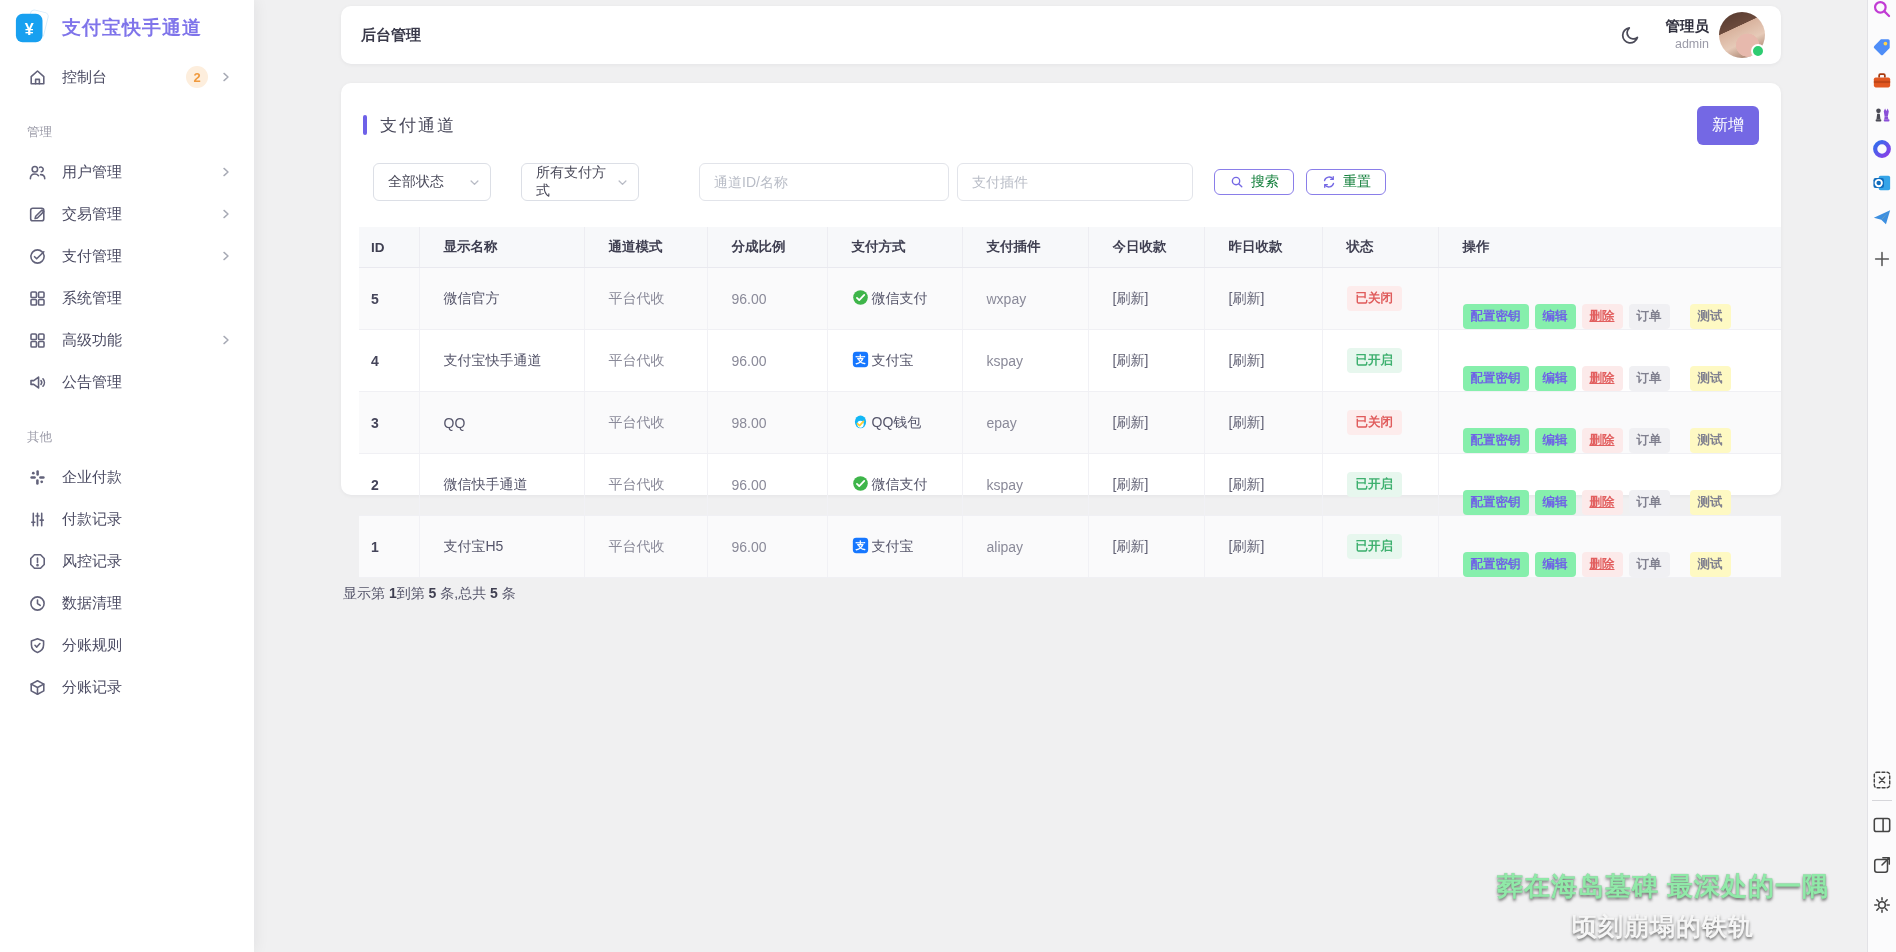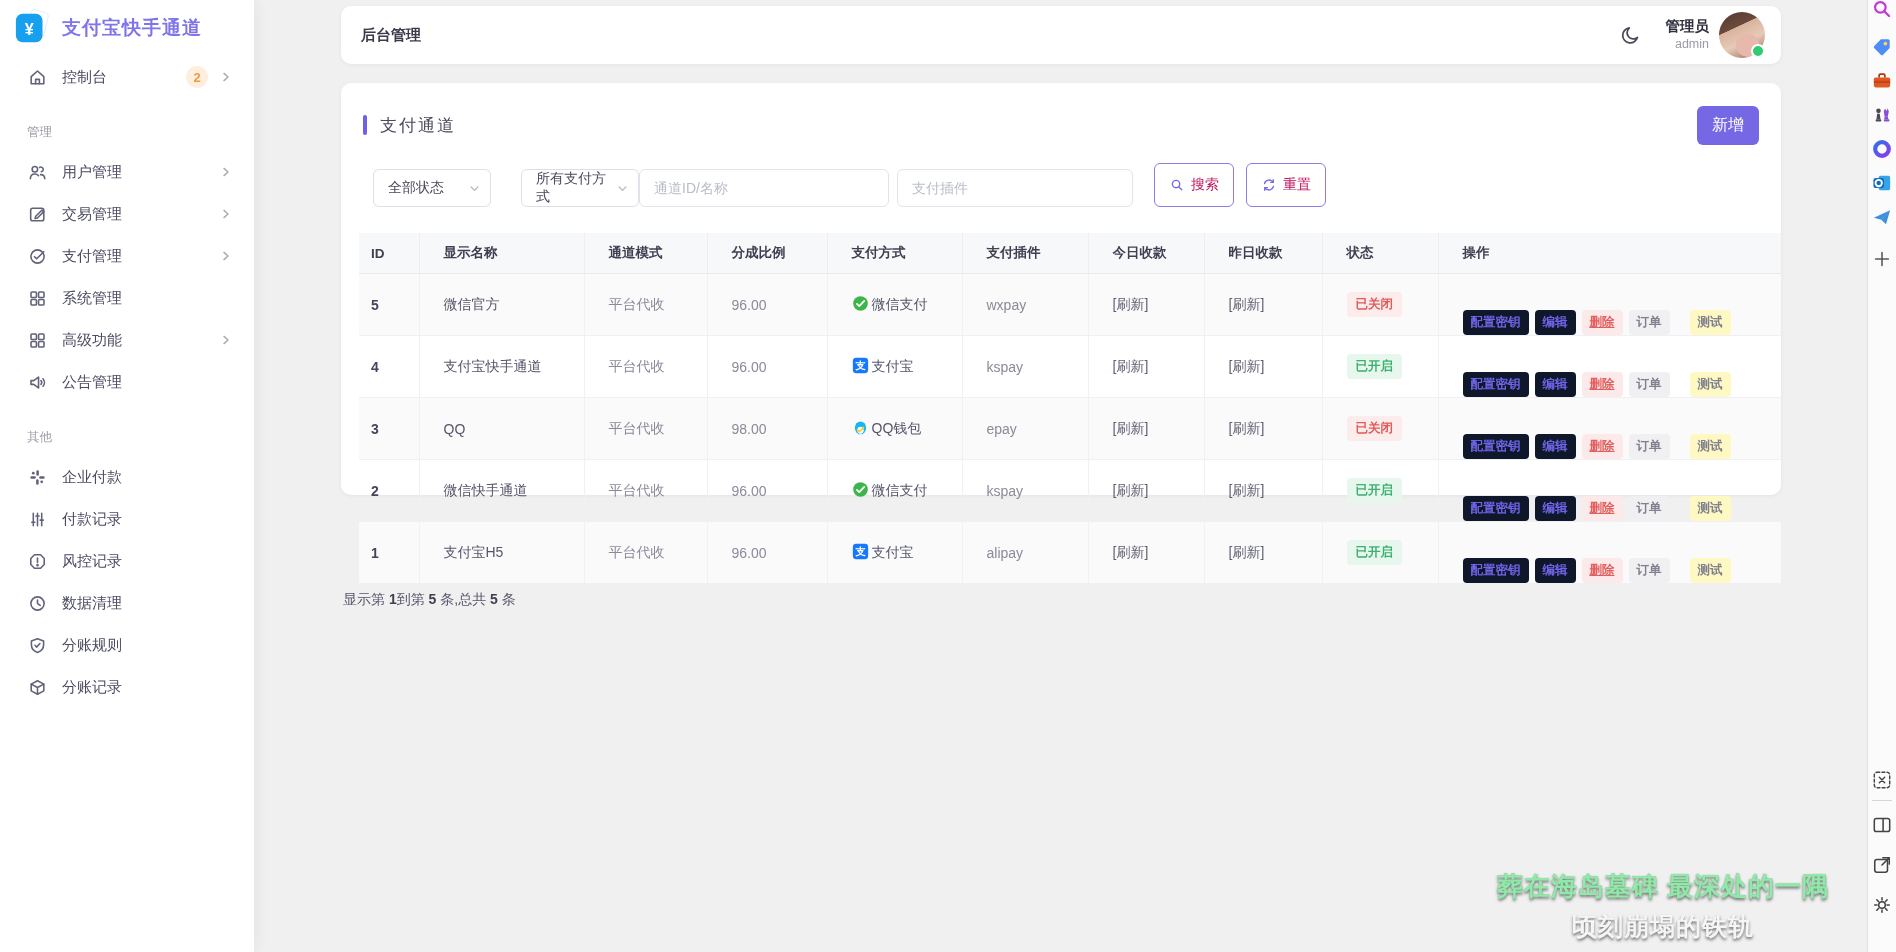--- a/index.html
+++ b/index.html
@@ -44,29 +44,29 @@
                  background:#2ecc71;border:2px solid #fff;border-radius:50%;}
 
   
   .panel{margin-top:19px;height:412px;padding-top:24px;position:relative;}
   .panel-head{display:flex;align-items:center;height:36px;padding:0 22px;}
   .p-accent{width:4px;height:20px;background:#6e61e8;border-radius:2px;margin-right:13px;}
   .p-title{font-size:17px;color:#4a4a5c;letter-spacing:2px;}
   .add-btn{margin-left:auto;background:#7468e4;color:#fff;font-size:16px;padding:9px 15px;
            border-radius:6px;border:none;cursor:pointer;font-family:inherit;}
 
-  .filters{display:flex;align-items:flex-end;margin:20px 32px 0;}
+  .filters{display:flex;align-items:center;margin:20px 32px 0;}
   .select{width:118px;height:38px;border:1px solid #dcdfe6;border-radius:6px;display:flex;align-items:center;
           padding:0 8px 0 14px;font-size:14px;color:#4a4a5a;box-sizing:border-box;cursor:pointer;background:#fff;}
   .sel-chev{margin-left:auto;width:15px;height:15px;flex:none;}
   .sel-chev svg{width:100%;height:100%;}
   .f-input{height:38px;border:1px solid #e2e4ea;border-radius:6px;padding:0 14px;font-size:14px;
            color:#4a4a5a;box-sizing:border-box;outline:none;background:#fff;font-family:inherit;}
   .f-input::placeholder{color:#b9bdc7;}
-  .f-btn{height:44px;display:flex;align-items:center;gap:6px;border:1px solid #8a7ee9;color:#be185d;
+  .f-btn{height:26px;display:flex;align-items:center;gap:6px;border:1px solid #8a7ee9;color:#15803d;
          background:#fff;border-radius:6px;font-size:14px;padding:4px 14px;cursor:pointer;font-family:inherit;}
   .f-btn .b-icon{width:16px;height:16px;}
   .f-btn .b-icon svg{width:100%;height:100%;}
 
   
   .table-wrap{margin:26px 0 0 18px;}
   table{border-collapse:collapse;table-layout:fixed;width:1422px;}
   thead th{background:#f7f8fa;height:40px;text-align:left;padding:0 0 0 24px;font-size:13.5px;
            color:#3f3f51;border-right:1px solid #ededf2;border-bottom:1px solid #e9e9ef;font-weight:bold;}
   thead th:first-child{padding-left:12px;}
@@ -78,21 +78,21 @@
   td.c-id{padding-left:12px;color:#45455a;font-weight:bold;}
   td.muted{color:#8a8a99;}
   .pay-ico{display:inline-block;width:17px;height:17px;vertical-align:-3px;margin-right:3px;}
   .pay-ico svg{width:100%;height:100%;}
   .refresh{color:#5f5f72;cursor:pointer;}
   .status{display:inline-block;padding:4px 9px;border-radius:4px;font-size:12.5px;font-weight:bold;}
   .status.open{color:#3eb06f;background:#e7f7ee;}
   .status.closed{color:#e05c5c;background:#fdecec;}
   .act{display:inline-block;padding:4px 8px;border-radius:4px;font-size:12.5px;font-weight:bold;
        margin-right:6px;cursor:pointer;}
-  .act.key,.act.edit{color:#6f63e6;background:#0f172a;text-align:center;}
+  .act.key,.act.edit{color:#6f63e6;background:#86efac;text-align:center;}
   .act.del{color:#e25f5f;background:#fceaea;text-decoration:underline;}
   .act.order{color:#80808f;background:#f0f0f3;}
   .act.test{color:#80808f;background:#fef9c3;margin-left:14px;margin-top:36px;}
   .summary{margin:7px 0 0 2px;font-size:14px;color:#55556a;}
   .summary b{font-weight:bold;color:#3f3f51;}
 
   
   .lyrics{position:absolute;left:1390px;top:869px;width:546px;text-align:center;font-weight:bold;
           pointer-events:none;z-index:5;}
   .lyr1{font-size:26px;color:#90e9a8;text-shadow:0 2px 3px rgba(100,100,100,.9),0 0 1px rgba(90,160,110,.6);
@@ -295,21 +295,21 @@
           </span>
         </div>
         <div class="select" style="margin-left:30px;">
           <span>所有支付方式</span>
           <span class="sel-chev">
             <svg viewBox="0 0 20 20" fill="none" stroke="#b9bcc6" stroke-width="1.8" stroke-linecap="round" stroke-linejoin="round">
                 <path d="M5.5 8 10 12.5 14.5 8"></path>
               </svg>
           </span>
         </div>
-        <input class="f-input" style="width: 250px; " placeholder="通道ID/名称">
+        <input class="f-input" style="width: 250px; margin-left: 60px;" placeholder="通道ID/名称">
         <input class="f-input" style="width: 236px; margin-left: 8px;" placeholder="支付插件">
         <button class="f-btn" style="margin-left:21px;">
           <span class="b-icon">
             <svg viewBox="0 0 20 20" fill="none" stroke="#7468e4" stroke-width="1.7" stroke-linecap="round">
                 <circle cx="8.8" cy="8.8" r="4.6"></circle>
                 <line x1="12.4" y1="12.4" x2="16" y2="16"></line>
               </svg>
           </span>
           <span>搜索</span>
         </button>

